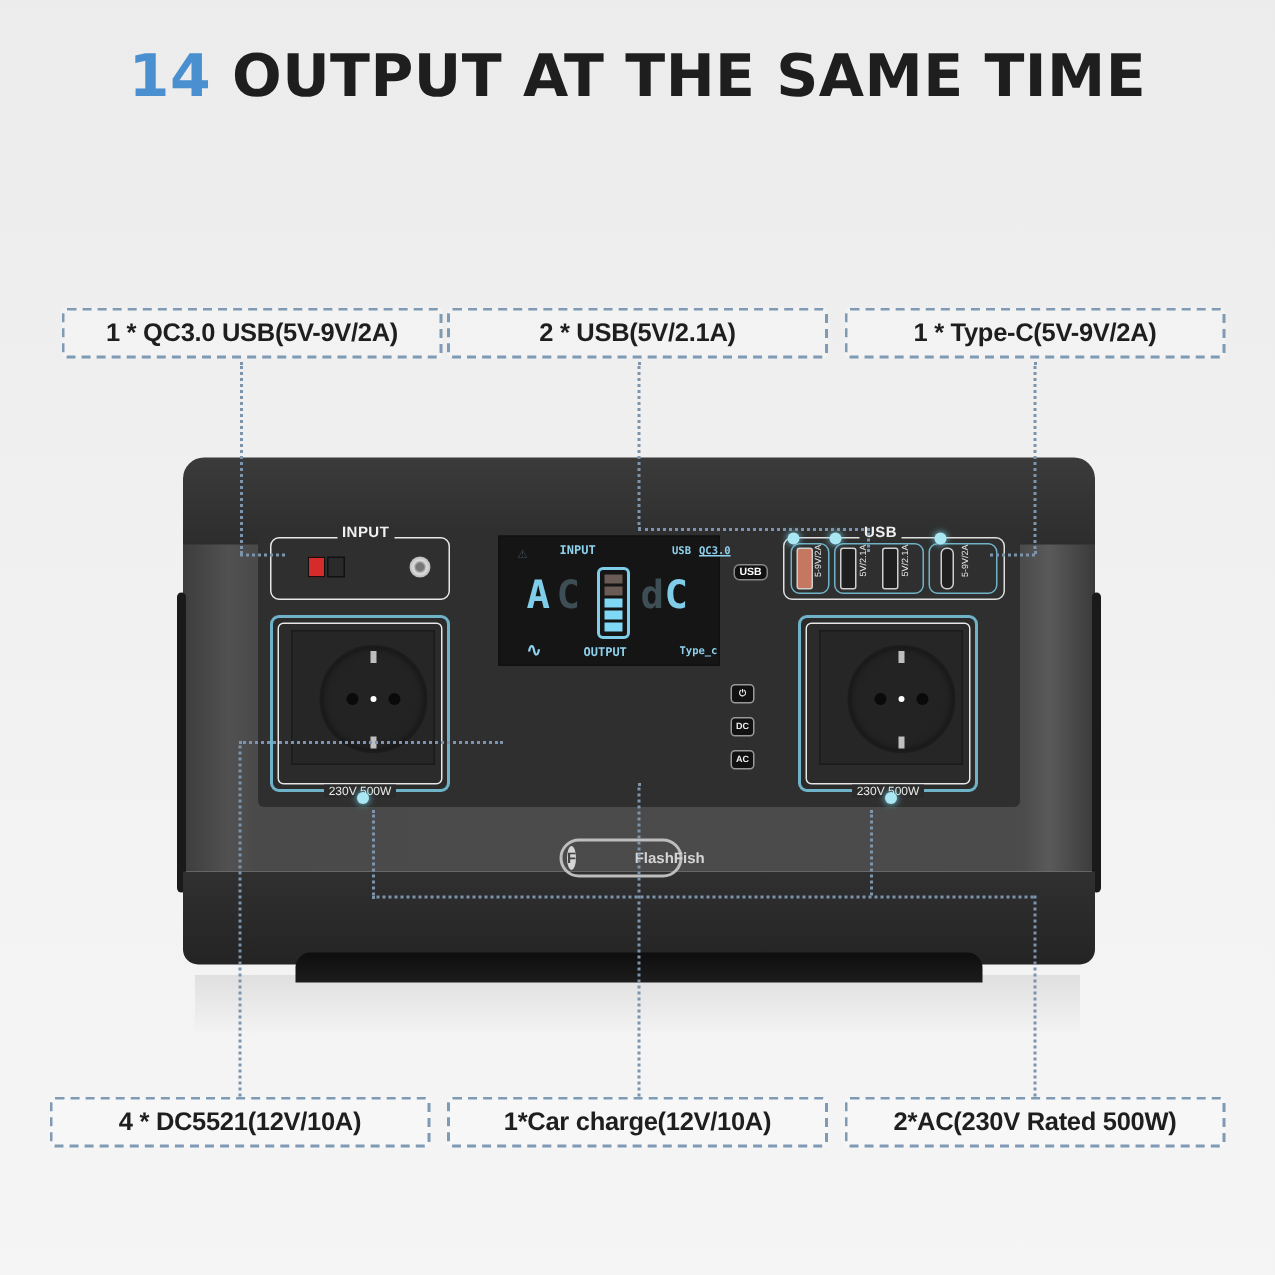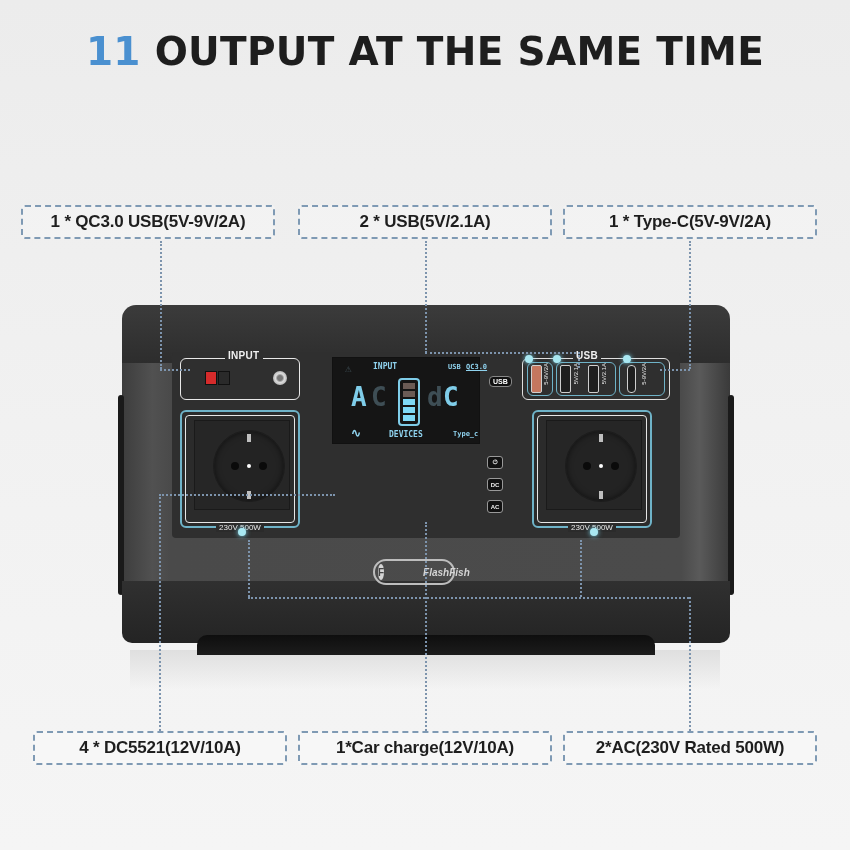--- a/index.html
+++ b/index.html
@@ -138,36 +138,36 @@
     position: absolute; left: 251px; top: 254px; width: 82px; height: 26px;
     border: 2px solid #bdbdbd; border-radius: 13px;
     display: flex; align-items: center; padding-left: 3px; gap: 3px;
   }
   .logo-mark {
     width: 16px; height: 16px; border-radius: 50%; background: #d5d5d5; color: #444;
     font-family: "Liberation Sans", sans-serif; font-weight: bold; font-size: 10px;
     display: flex; align-items: center; justify-content: center;
   }
   .logo-text {
-    font-family: "Liberation Sans", sans-serif; font-style: italic; font-weight: bold;
+    font-family: "Liberation Sans", sans-serif; font-weight: bold;
     font-size: 10px; color: #d5d5d5; margin-left: 36px;
   }
   .reflection {
     position: absolute; left: 130px; top: 650px; width: 590px; height: 40px;
     background: linear-gradient(180deg, rgba(210,210,210,0.6), rgba(240,240,240,0));
   }
 </style>
 </head>
 <body>
 
 <div class="headline">
-  <div><span class="accent">11</span><span> OUTPUT AT THE SAME TIME</span></div>
+  <div><span class="accent">14</span><span> OUTPUT AT THE SAME TIME</span></div>
 </div>
 
-<div class="callout" style="left:21px; top:205px; width:254px;">1 * QC3.0 USB(5V-9V/2A)</div>
+<div class="callout" style="left:41px; top:205px; width:254px;">1 * QC3.0 USB(5V-9V/2A)</div>
 <div class="callout" style="left:298px; top:205px; width:254px;">2 * USB(5V/2.1A)</div>
 <div class="callout" style="left:563px; top:205px; width:254px;">1 * Type-C(5V-9V/2A)</div>
 
 <div class="callout" style="left:33px; top:731px; width:254px;">4 * DC5521(12V/10A)</div>
 <div class="callout" style="left:298px; top:731px; width:254px;">1*Car charge(12V/10A)</div>
 <div class="callout" style="left:563px; top:731px; width:254px;">2*AC(230V Rated 500W)</div>
 
 <div class="reflection"></div>
 
 <div class="device">
@@ -212,21 +212,21 @@
       <div class="batt">
         <div class="batt-bar" style="top:3px; background:#6b5b55;"></div>
         <div class="batt-bar" style="top:11px; background:#6b5b55;"></div>
         <div class="batt-bar" style="top:19px; background:#7fd8f5;"></div>
         <div class="batt-bar" style="top:27px; background:#7fd8f5;"></div>
         <div class="batt-bar" style="top:35px; background:#7fd8f5;"></div>
       </div>
       <span class="seg dim" style="left:94px; top:26px;">d</span>
       <span class="seg" style="left:110px; top:26px;">C</span>
       <span class="lcd-text" style="left:18px; top:68px; font-size:12px;">∿</span>
-      <span class="lcd-text" style="left:56px; top:72px;">DEVICES</span>
+      <span class="lcd-text" style="left:56px; top:72px;">OUTPUT</span>
       <span class="lcd-text" style="left:120px; top:72px; font-size:7px;">Type_c</span>
     </div>
 
     <span class="usb-btn" style="left:317px; top:24px;">USB</span>
 
     <div class="frame" style="left:350px; top:6px; width:148px; height:42px; border-color:#dfdfdf;">
       <span class="frame-label" style="left:50px;">USB</span>
       <div class="frame" style="left:4px; top:3px; width:26px; height:34px; border-color:#6fb3c8;"></div>
       <div class="usb-port" style="left:8px; background:#c5775f;"></div>
       <span class="usb-vlabel" style="left:20px;">5-9V/2A</span>

